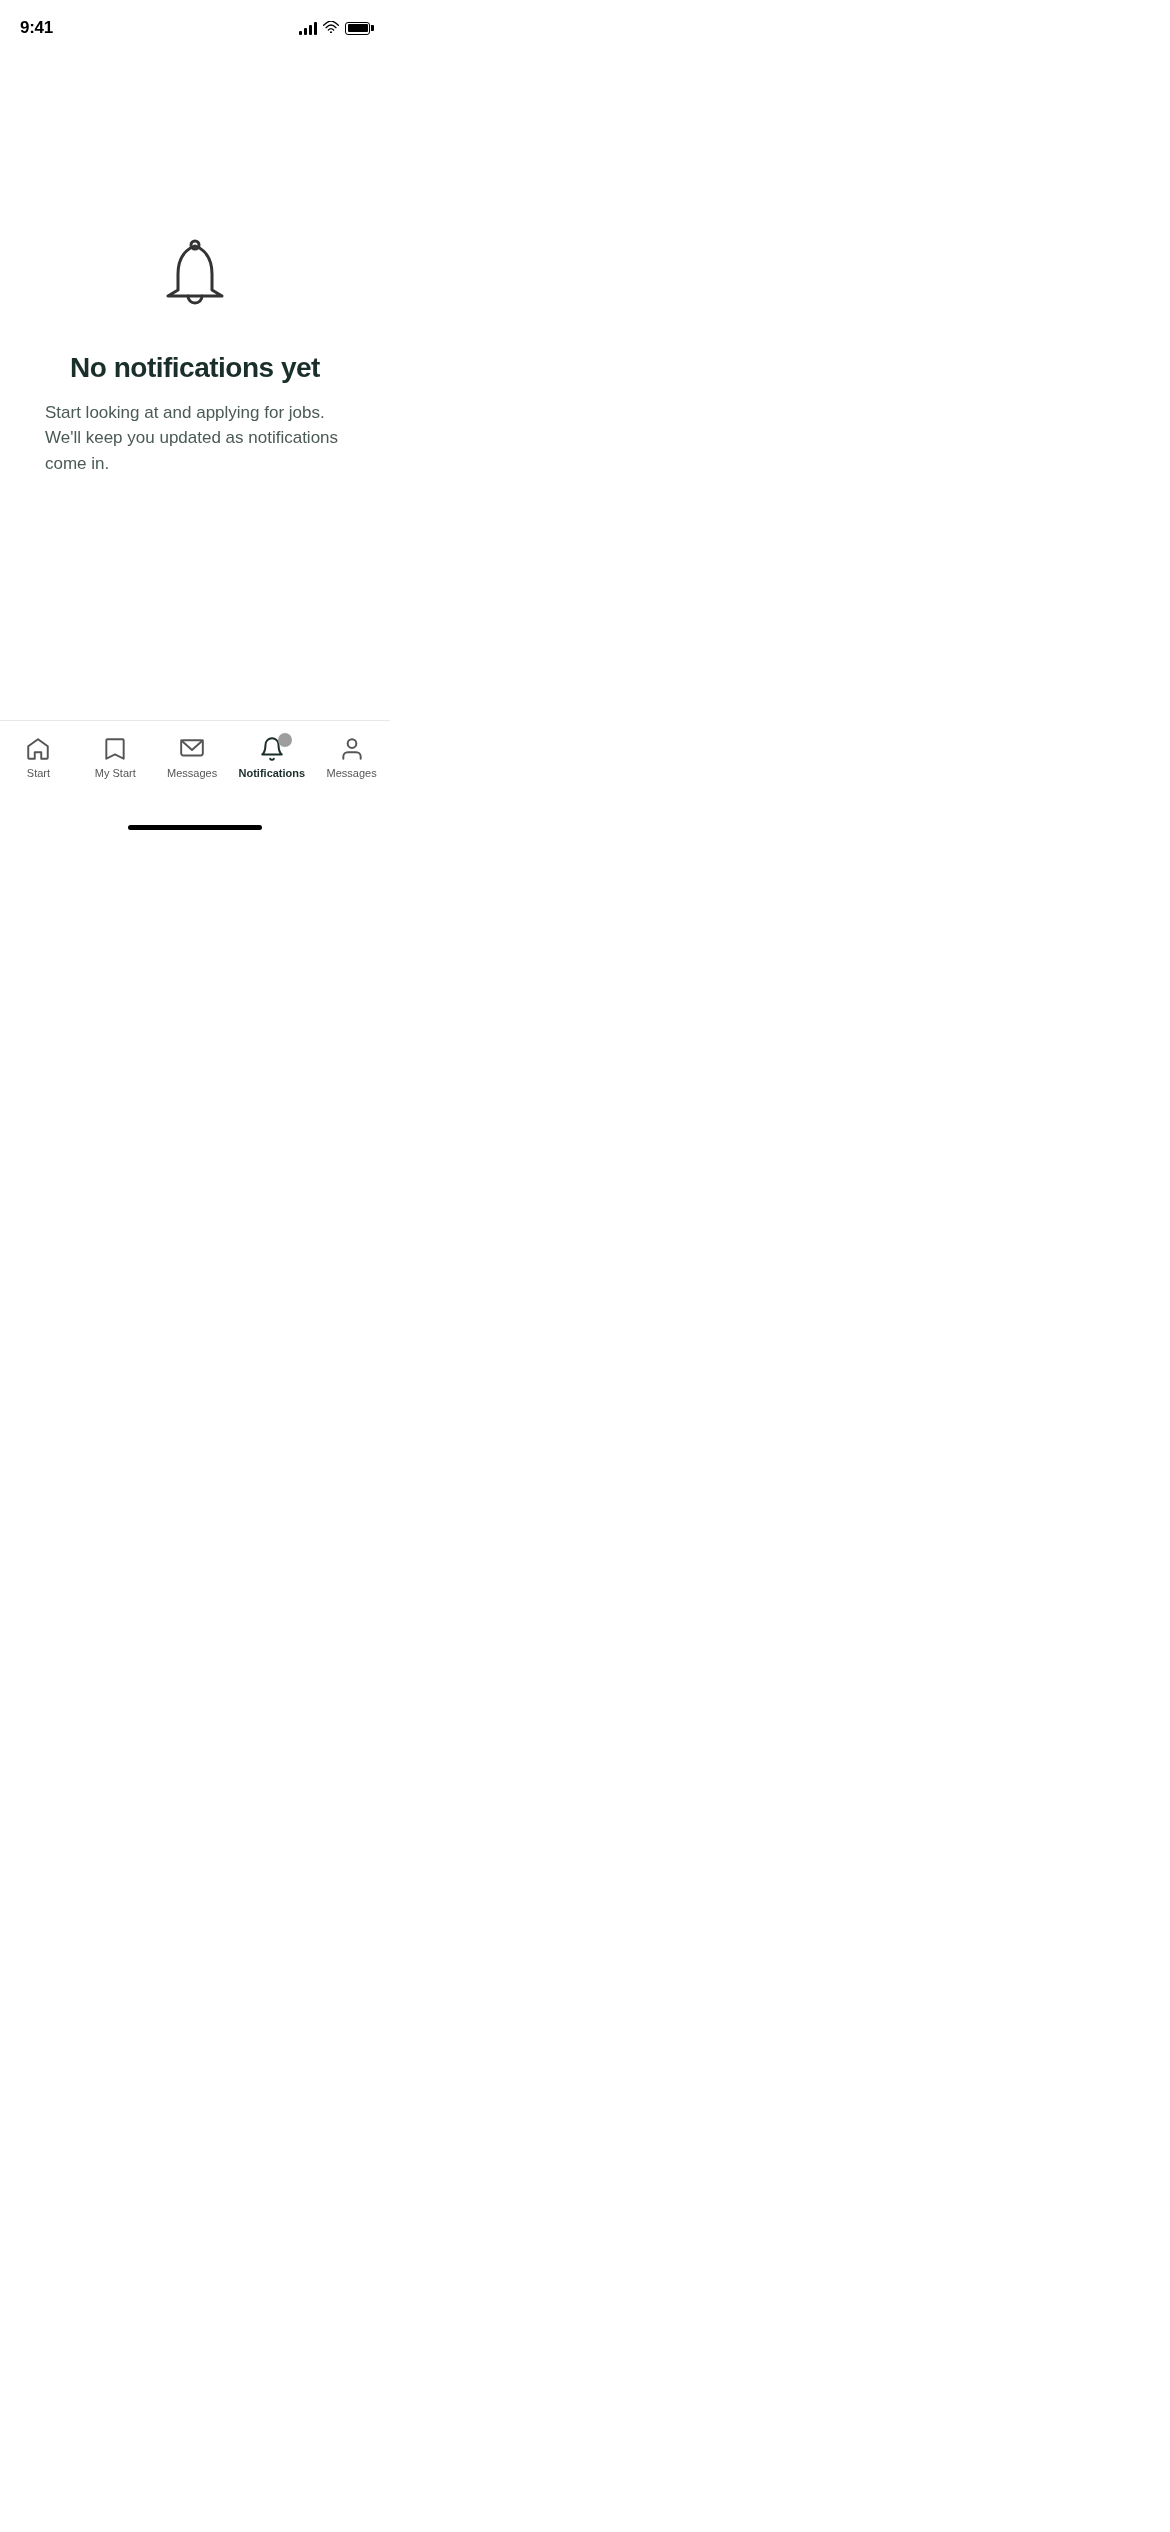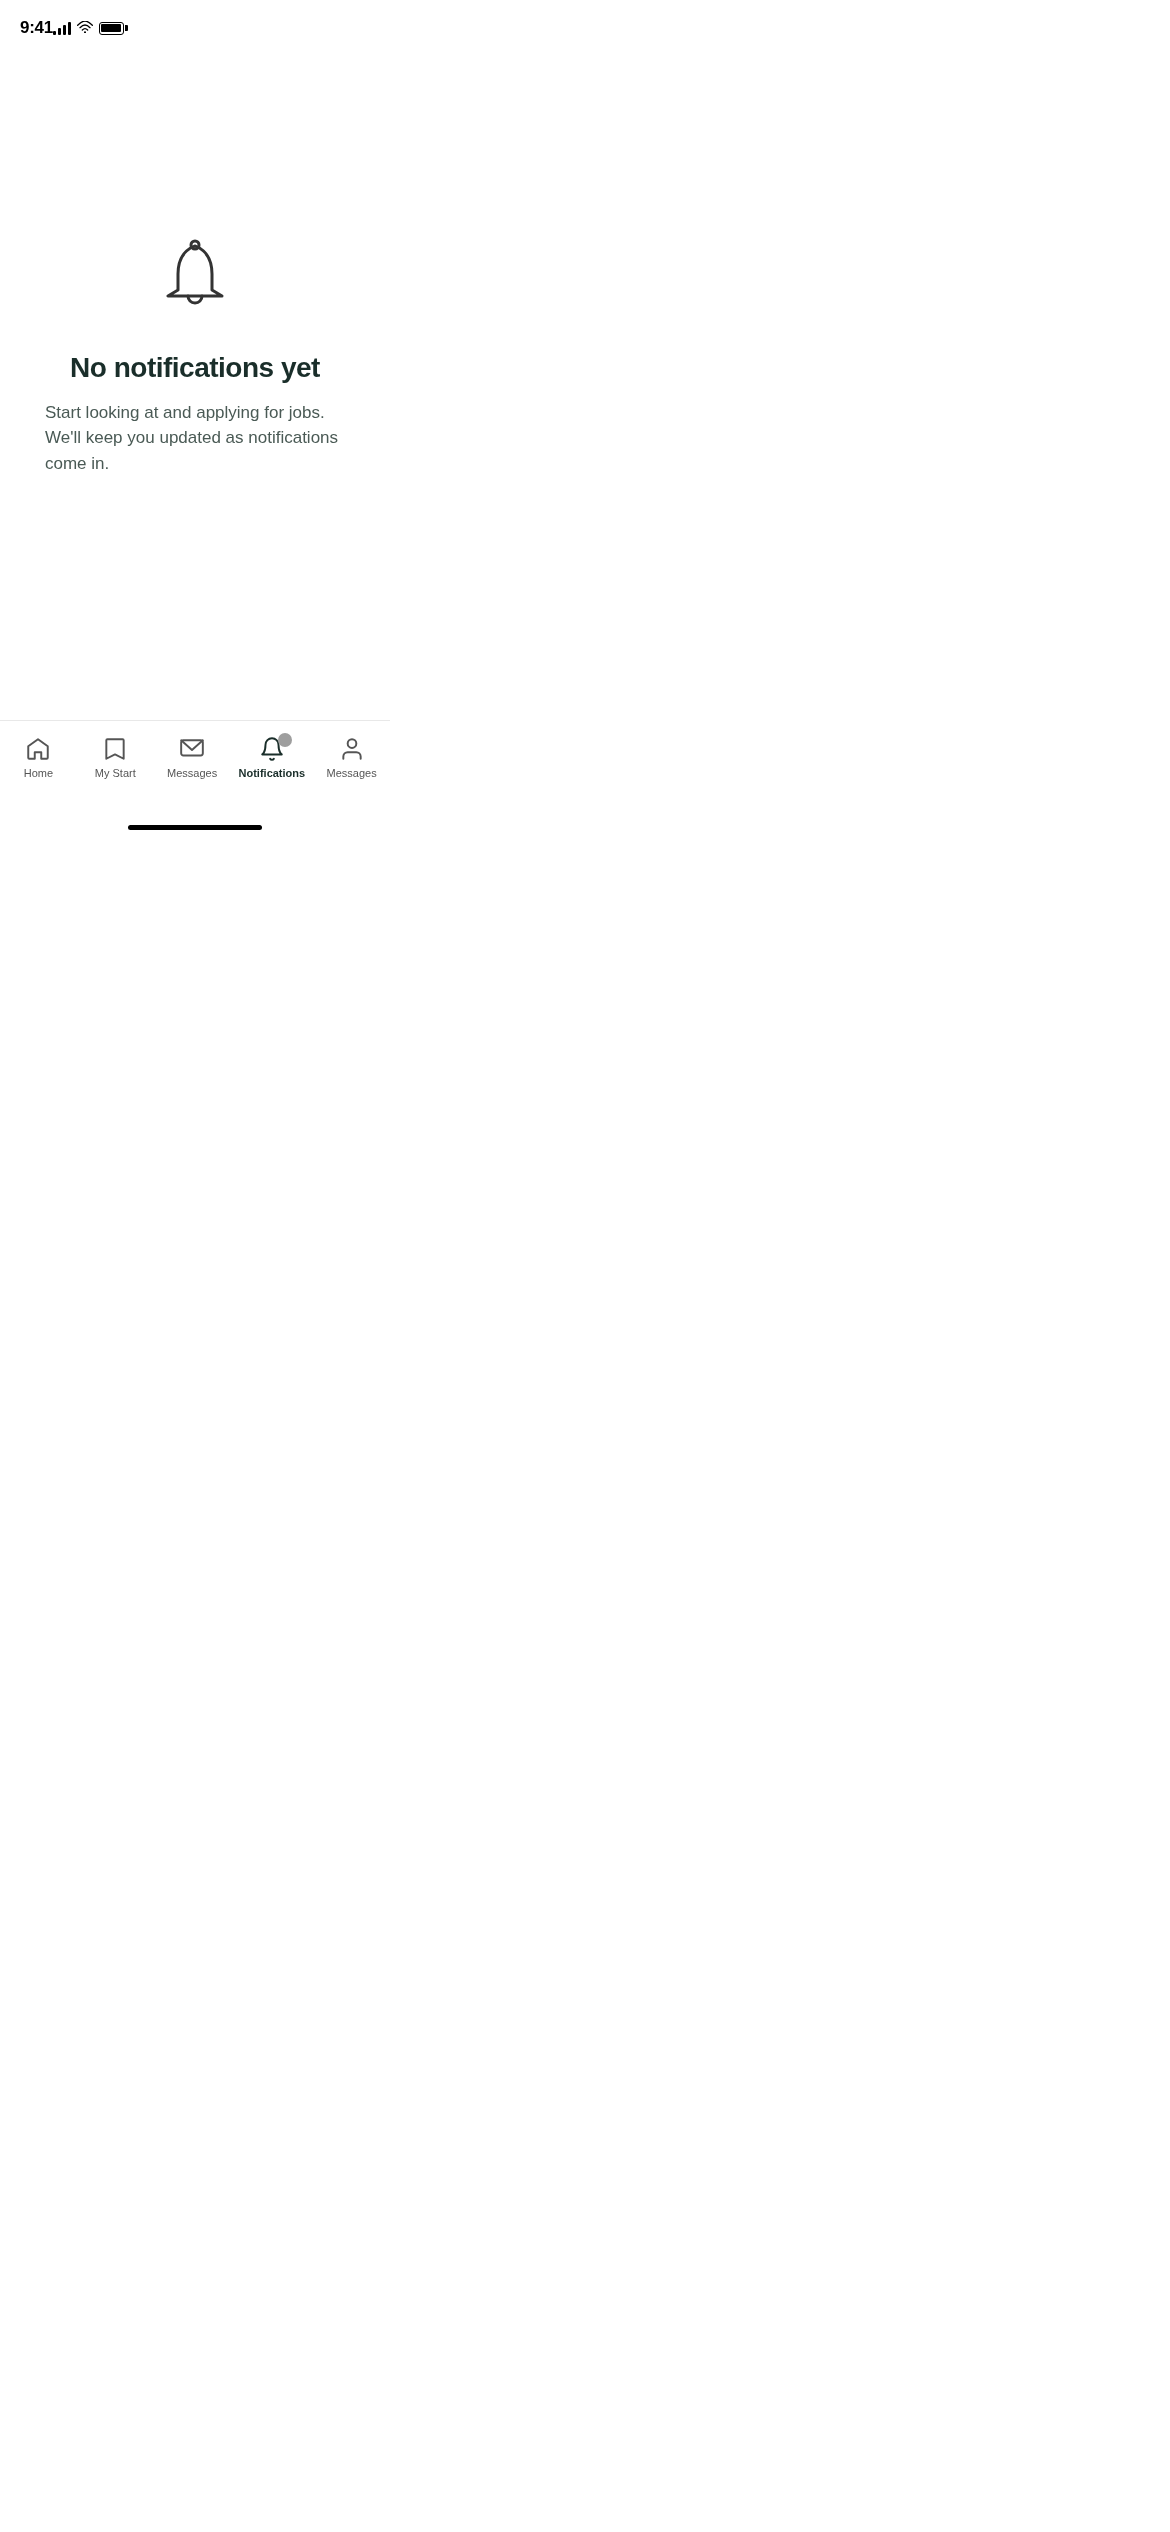--- a/index.html
+++ b/index.html
@@ -16,20 +16,21 @@
       font-family: -apple-system, BlinkMacSystemFont, 'SF Pro Display', 'Helvetica Neue', sans-serif;
       overflow: hidden;
       position: relative;
       display: flex;
       flex-direction: column;
     }
 
     
     .status-bar {
       display: flex;
+      justify-content: space-between;
       align-items: center;
       padding: 14px 20px 8px 20px;
       height: 50px;
       flex-shrink: 0;
     }
 
     .status-time {
       font-size: 17px;
       font-weight: 600;
       color: #000;
@@ -267,21 +268,21 @@
 </div>
 
 <div class="tab-bar">
 
   <div class="tab-item">
     <div class="tab-icon">
       <svg viewBox="0 0 24 24">
         <path d="M3 9.5L12 3L21 9.5V20C21 20.6 20.6 21 20 21H15V15H9V21H4C3.4 21 3 20.6 3 20V9.5Z"></path>
       </svg>
     </div>
-    <span class="tab-label">Home</span>
+    <span class="tab-label">Start</span>
   </div>
 
   <div class="tab-item">
     <div class="tab-icon">
       <svg viewBox="0 0 24 24">
         <path d="M5 3H19C19.6 3 20 3.4 20 4V21L12 17L4 21V4C4 3.4 4.4 3 5 3Z"></path>
       </svg>
     </div>
     <span class="tab-label">My Start</span>
   </div>

